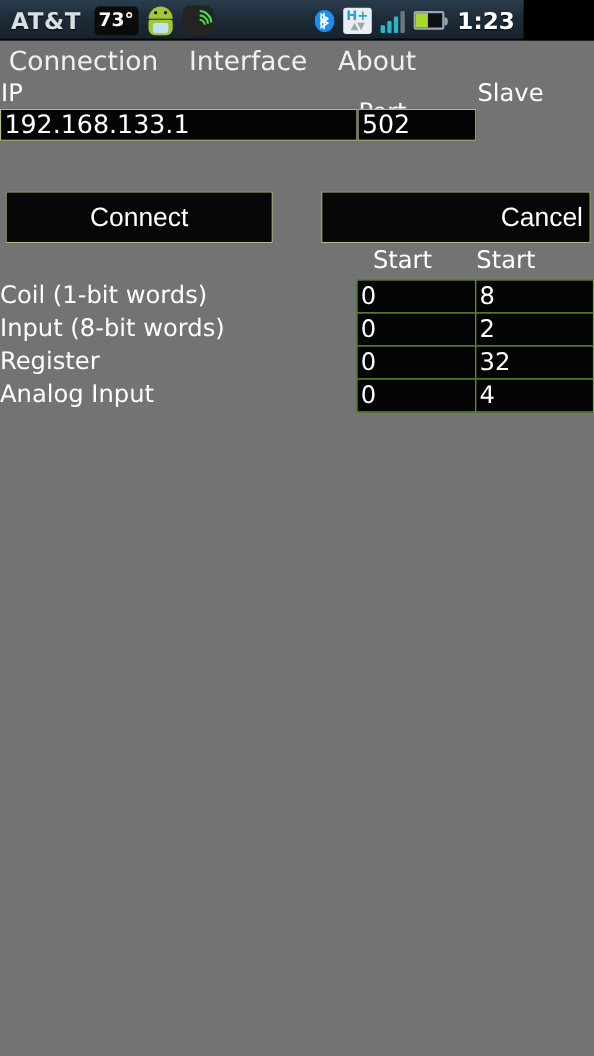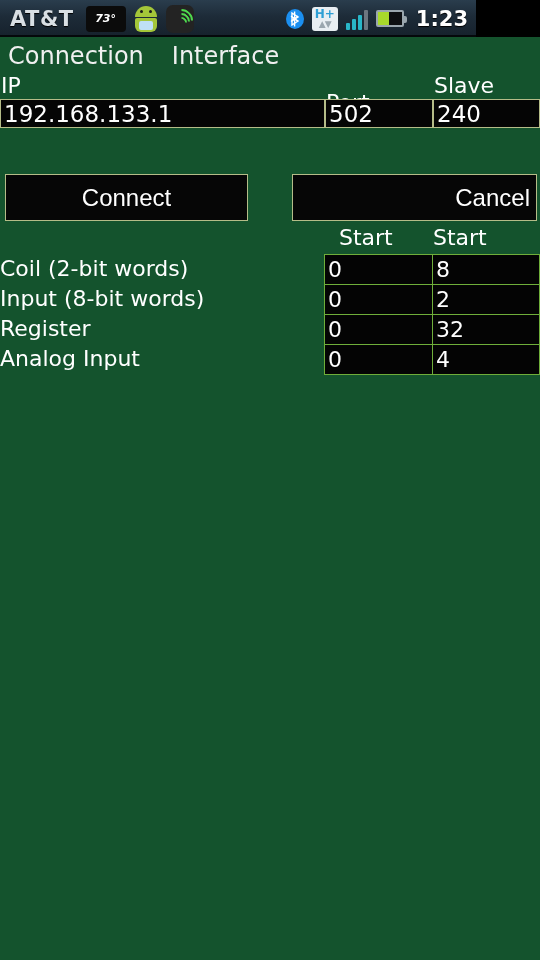--- a/index.html
+++ b/index.html
@@ -48,24 +48,23 @@
   .weather-widget {
     width: 40px; height: 26px;
     background: #0b0b0b;
     border-radius: 4px;
     display: flex;
     align-items: center;
     justify-content: center;
     margin-left: 5px;
   }
   .weather-widget span {
-    font-size: 11px;
+    font-size: 17px;
     color: #ffffff;
     font-weight: bold;
-    font-style: italic;
   }
 
   .android-icon { width: 26px; height: 28px; position: relative; }
   .android-icon .head {
     position: absolute; left: 2px; top: 1px;
     width: 22px; height: 11px;
     background: #a4c639;
     border-radius: 11px 11px 0 0;
   }
   .android-icon .body {
@@ -161,21 +160,21 @@
     margin-left: 4px;
     text-shadow: 0 1px 1px #000;
   }
 
   
   .app {
     position: absolute;
     top: 37px; left: 0;
     width: 540px;
     height: 923px;
-    background: #14532d;
+    background: #737373;
   }
 
   .tabbar {
     position: absolute;
     top: 0; left: 0;
     width: 540px;
     height: 38px;
     display: flex;
     align-items: center;
   }
@@ -334,44 +333,44 @@
     </span>
     <span class="clock">1:23</span>
   </div>
 </div>
 
 <div class="app">
 
   <div class="tabbar">
     <div class="tab">Connection</div>
     <div class="tab">Interface</div>
+    <div class="tab">About</div>
   </div>
 
   <div class="conn-row">
     <div class="lbl lbl-ip">IP</div>
     <div class="lbl lbl-port">Port</div>
     <div class="lbl lbl-slave">Slave</div>
 
     <input class="field f-ip" type="text" value="192.168.133.1" style="">
     <input class="field f-port" type="text" value="502" style="">
-    <input class="field f-slave" type="text" value="240" style="">
   </div>
 
   <button class="btn btn-connect">Connect</button>
   <button class="btn btn-cancel">Cancel</button>
 
   <div class="reg-headers">
     <div class="hdr hdr-start">Start</div>
     <div class="hdr hdr-number">Start</div>
   </div>
 
   <div class="reg-rows">
 
     <div class="reg-row">
-      <div class="row-label">Coil (2-bit words)</div>
+      <div class="row-label">Coil (1-bit words)</div>
       <input class="cell cell-start" type="text" value="0" style="">
       <input class="cell cell-number" type="text" value="8" style="">
     </div>
 
     <div class="reg-row">
       <div class="row-label">Input (8-bit words)</div>
       <input class="cell cell-start" type="text" value="0" style="">
       <input class="cell cell-number" type="text" value="2" style="">
     </div>
 

